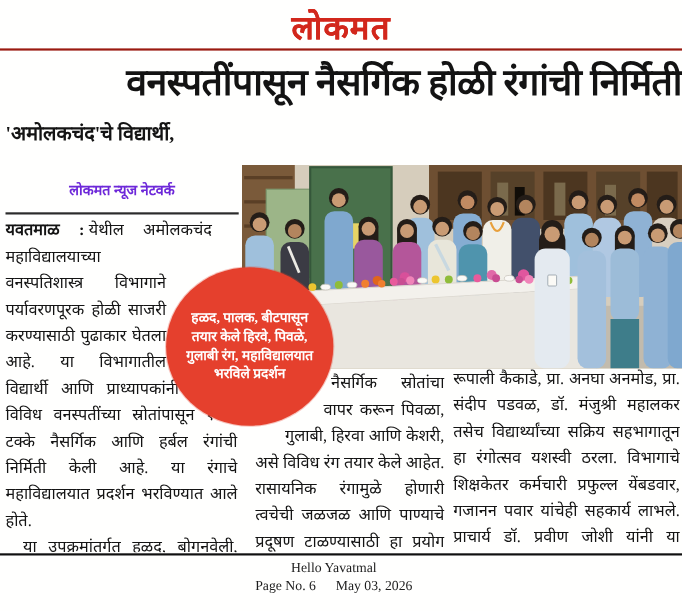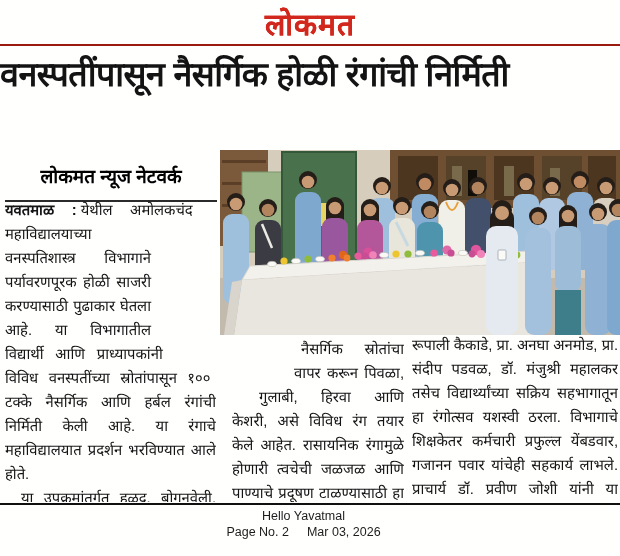--- a/index.html
+++ b/index.html
@@ -1,28 +1,28 @@
 <!DOCTYPE html>
 <html><head>
 <meta charset="utf-8">
 <style>
   html,body{margin:0;padding:0;background:#ffffff;}
   .page{position:relative;width:620px;height:556px;background:#fffffe;overflow:hidden;
-        font-family:Liberation Sans, sans-serif;color:#111;}
+        font-family:Liberation Serif, serif;color:#111;}
   .masthead{position:absolute;top:3px;left:0;width:620px;text-align:center;}
   .logo{display:inline-block;font-size:30px;font-weight:900;color:#d2271c;letter-spacing:1px;
         text-shadow:0 0 0 #d2271c;}
   .rule-red{position:absolute;top:44px;left:0;width:620px;height:2px;background:#9a1a10;}
-  .headline{position:absolute;top:50px;left:0;width:620px;text-align:left;font-size:34px;
+  .headline{position:absolute;top:50px;left:0;width:620px;text-align:right;font-size:34px;
             font-weight:800;color:#131313;white-space:nowrap;letter-spacing:-0.5px;}
   .subhead{position:absolute;left:5px;top:109px;width:212px;}
   .subhead .line{font-size:18px;font-weight:800;line-height:1.38;color:#141414;}
   .byline-wrap{position:absolute;left:5px;top:163px;width:212px;text-align:center;
                border-bottom:2px solid #2b2b2b;padding-bottom:11px;}
-  .byline{font-size:19px;font-weight:700;color:#000000;}
+  .byline{font-size:13px;font-weight:700;color:#6d28d9;}
   .photo{position:absolute;left:220px;top:150px;width:400px;height:185px;background:#d6cdbc;}
   .badge{position:absolute;left:151px;top:243px;width:152px;height:144px;border-radius:50%;
          background:#e5402d;z-index:6;display:flex;align-items:center;justify-content:center;
          box-shadow:0 0 0 1px rgba(229,64,45,.3);}
   .badge-text{width:122px;text-align:center;color:#ffffff;font-weight:700;font-size:12.5px;line-height:1.38;}
   .col{position:absolute;font-size:14.8px;line-height:1.62;text-align:justify;color:#141414;overflow:hidden;}
   .col p{margin:0;}
   .col p.indent{text-indent:16px;}
   .dateline{font-weight:800;margin-right:4px;}
   .col-left{left:5px;top:199px;width:211px;height:303px;}
@@ -43,20 +43,21 @@
 <div class="page">
 
   <div class="masthead">
     <span class="logo">लोकमत</span>
   </div>
   <div class="rule-red"></div>
 
   <div class="headline">वनस्पतींपासून नैसर्गिक होळी रंगांची निर्मिती</div>
 
   <div class="subhead">
+    <div class="line">'अमोलकचंद'चे विद्यार्थी,</div>
   </div>
 
   <div class="byline-wrap">
     <span class="byline">लोकमत न्यूज नेटवर्क</span>
   </div>
 
   <div class="photo">
     <svg width="400" height="185" viewBox="0 0 400 185" xmlns="http://www.w3.org/2000/svg">
 
       <rect width="400" height="185" fill="#d6cdbc"></rect>
@@ -196,20 +197,23 @@
         <circle cx="378" cy="62" r="9" fill="#241d18"></circle>
           <circle cx="378" cy="64" r="6.3" fill="#c99b74"></circle>
           <rect x="365" y="74" width="26" height="111" rx="9" fill="#8fb2d4"></rect>
         <circle cx="398" cy="58" r="9" fill="#241d18"></circle>
           <circle cx="398" cy="60" r="6.3" fill="#b3855e"></circle>
           <rect x="387" y="70" width="22" height="115" rx="9" fill="#7fa8cf"></rect>
       </g>
     </svg>
   </div>
 
+  <div class="badge">
+    <div class="badge-text">हळद, पालक, बीटपासून तयार केले हिरवे, पिवळे, गुलाबी रंग, महाविद्यालयात भरविले प्रदर्शन</div>
+  </div>
 
   <div class="col col-left">
     <div class="shim-left"></div>
     <p><span class="dateline">यवतमाळ :</span><span>येथील अमोलकचंद महाविद्यालयाच्या वनस्पतिशास्त्र विभागाने पर्यावरणपूरक होळी साजरी करण्यासाठी पुढाकार घेतला आहे. या विभागातील विद्यार्थी आणि प्राध्यापकांनी विविध वनस्पतींच्या स्रोतांपासून १०० टक्के नैसर्गिक आणि हर्बल रंगांची निर्मिती केली आहे. या रंगाचे महाविद्यालयात प्रदर्शन भरविण्यात आले होते.</span></p>
     <p class="indent">या उपक्रमांतर्गत हळद, बोगनवेली, पालक, टेकोमा, बीट, पळस (ब्युटिया), झेंडू आणि थनबर्गिया यासारख्या</p>
   </div>
 
   <div class="col col-mid">
     <div class="shim-mid"></div>
     <p>नैसर्गिक स्रोतांचा वापर करून पिवळा, गुलाबी, हिरवा आणि केशरी, असे विविध रंग तयार केले आहेत. रासायनिक रंगामुळे होणारी त्वचेची जळजळ आणि पाण्याचे प्रदूषण टाळण्यासाठी हा प्रयोग राबवण्यात आला.</p>
@@ -218,17 +222,17 @@
 
   <div class="col col-right">
     <p>रूपाली कैकाडे, प्रा. अनघा अनमोड, प्रा. संदीप पडवळ, डॉ. मंजुश्री महालकर तसेच विद्यार्थ्यांच्या सक्रिय सहभागातून हा रंगोत्सव यशस्वी ठरला. विभागाचे शिक्षकेतर कर्मचारी प्रफुल्ल येंबडवार, गजानन पवार यांचेही सहकार्य लाभले. प्राचार्य डॉ. प्रवीण जोशी यांनी या उपक्रमाची पाहणी करून वनस्पतिशास्त्र विभागाचे कौतुक केले.</p>
   </div>
 
   <div class="rule-black"></div>
 
   <div class="footer">
     <div>Hello Yavatmal</div>
     <div>
-      <span>Page No. 2</span><span class="gap"></span><span>Mar 03, 2026</span>
+      <span>Page No. 6</span><span class="gap"></span><span>May 03, 2026</span>
     </div>
   </div>
 
 </div>
 
 </body></html>

